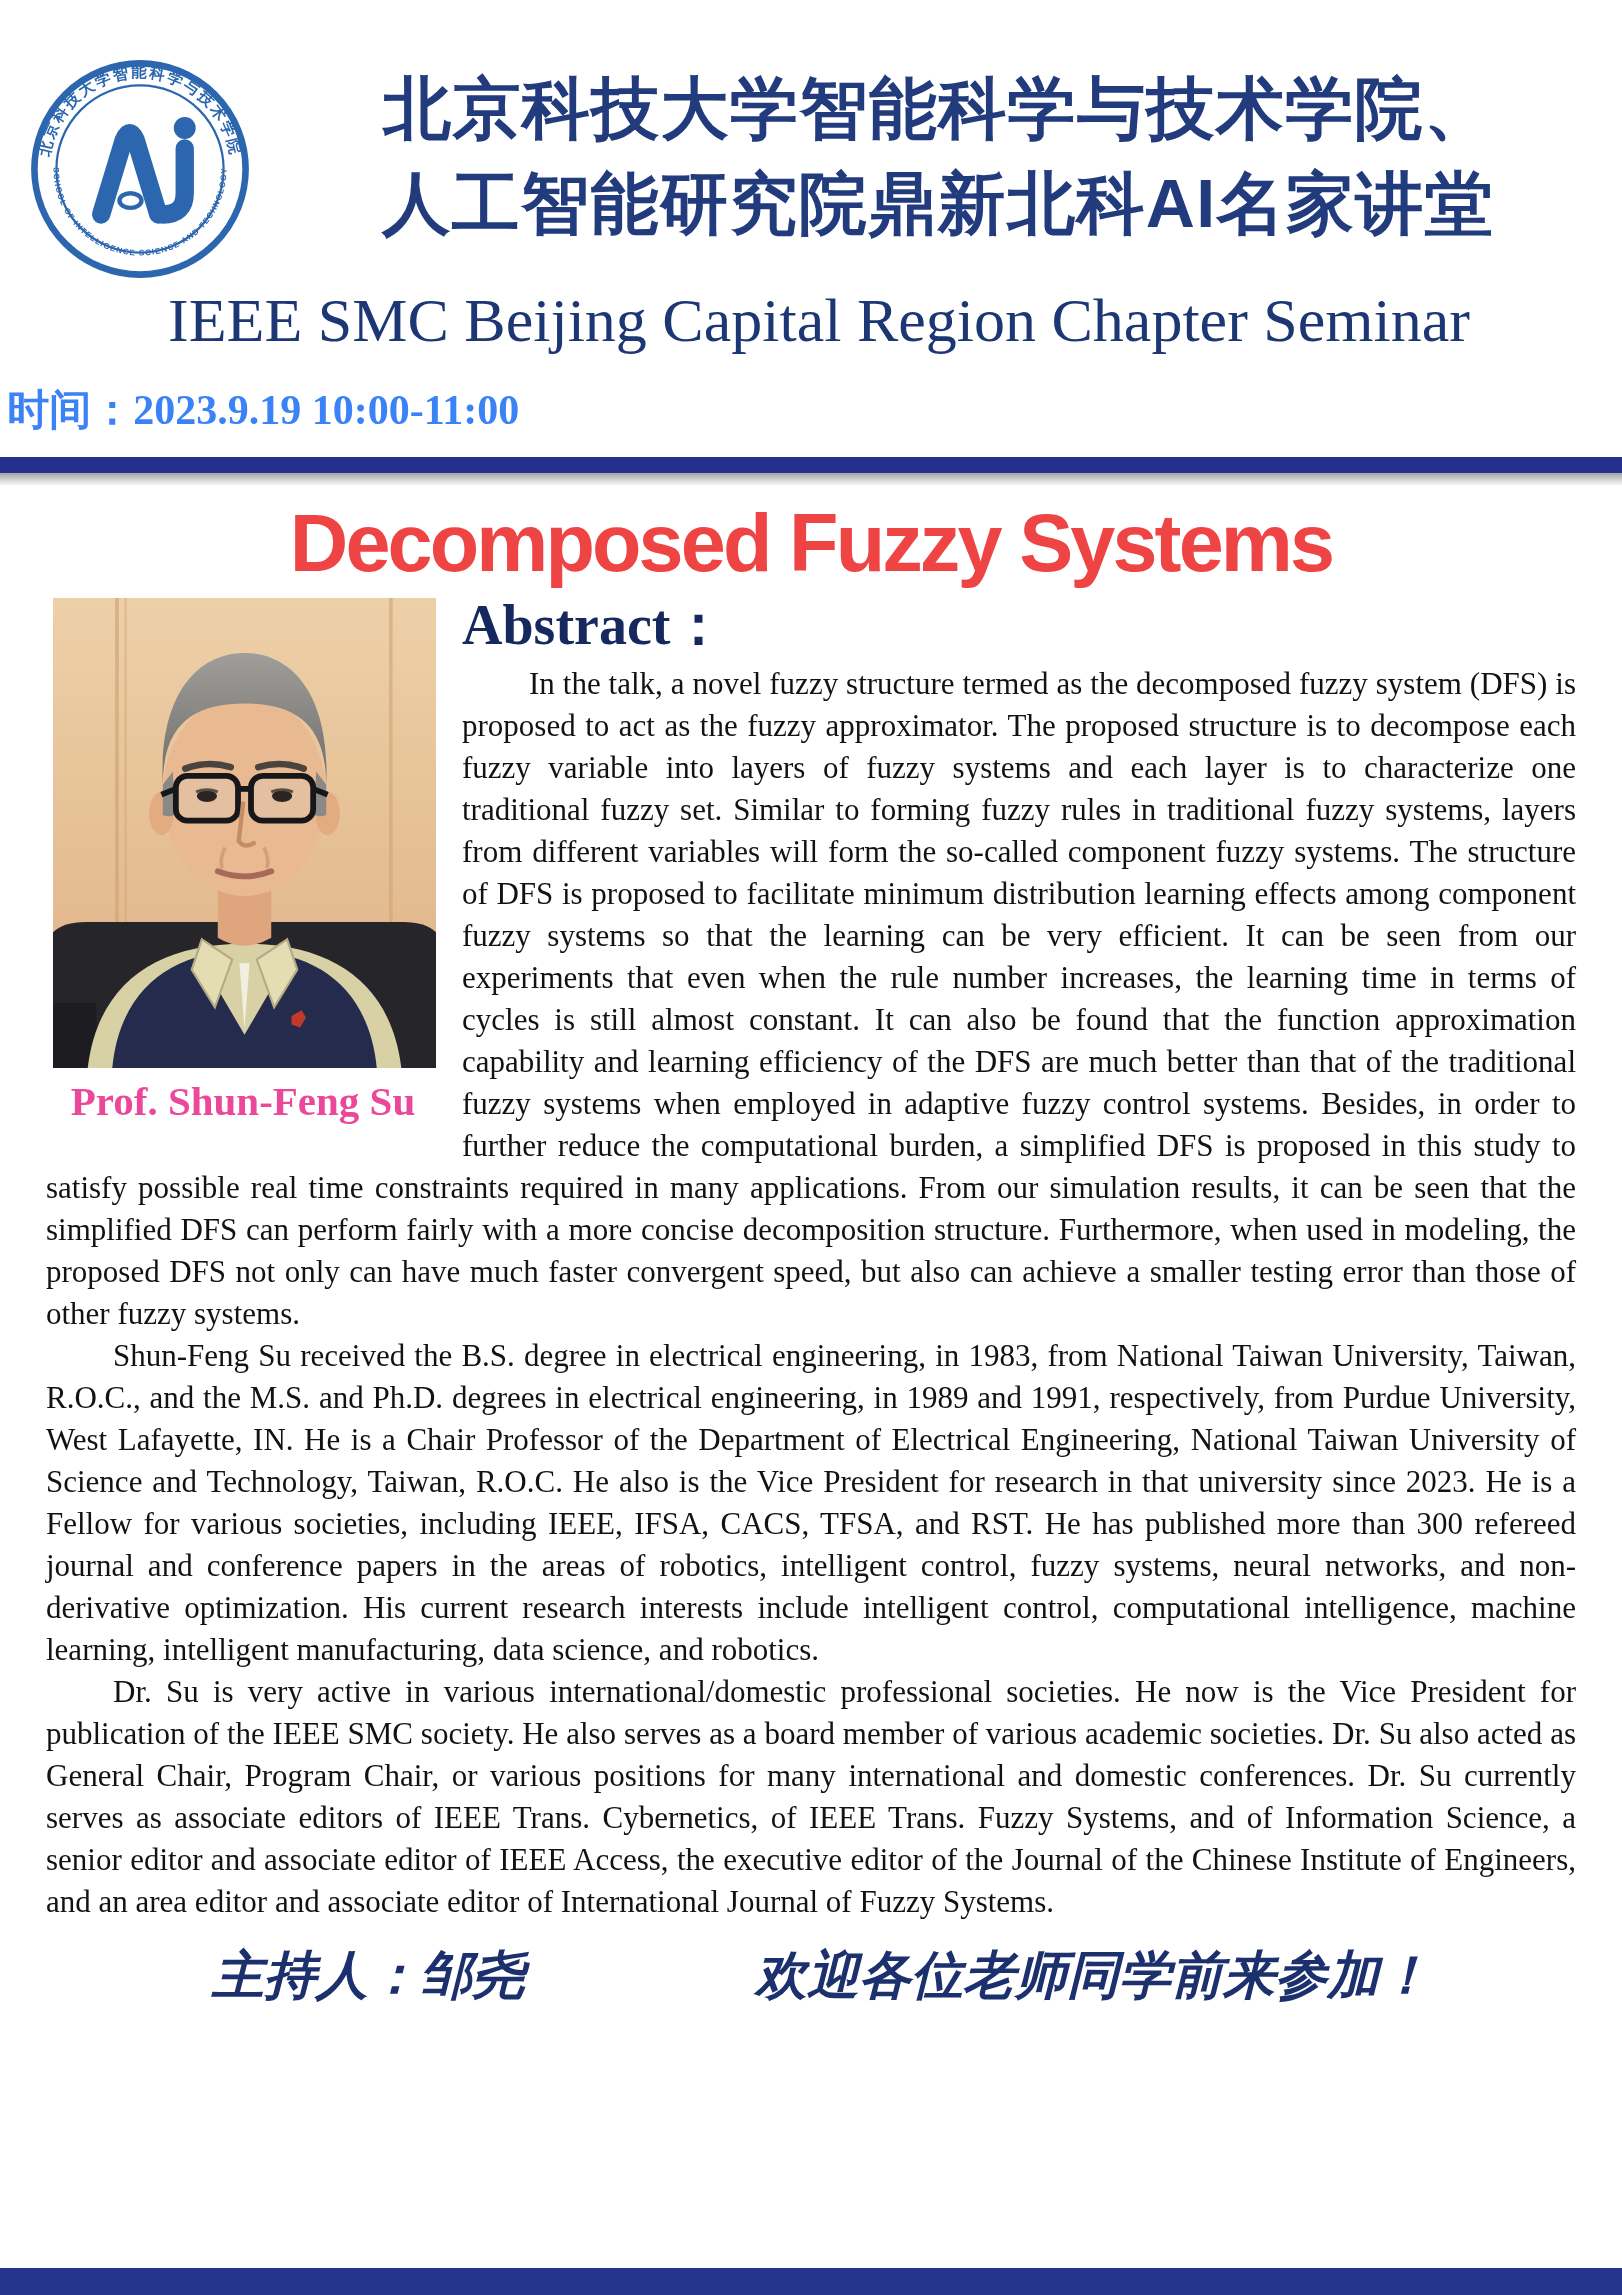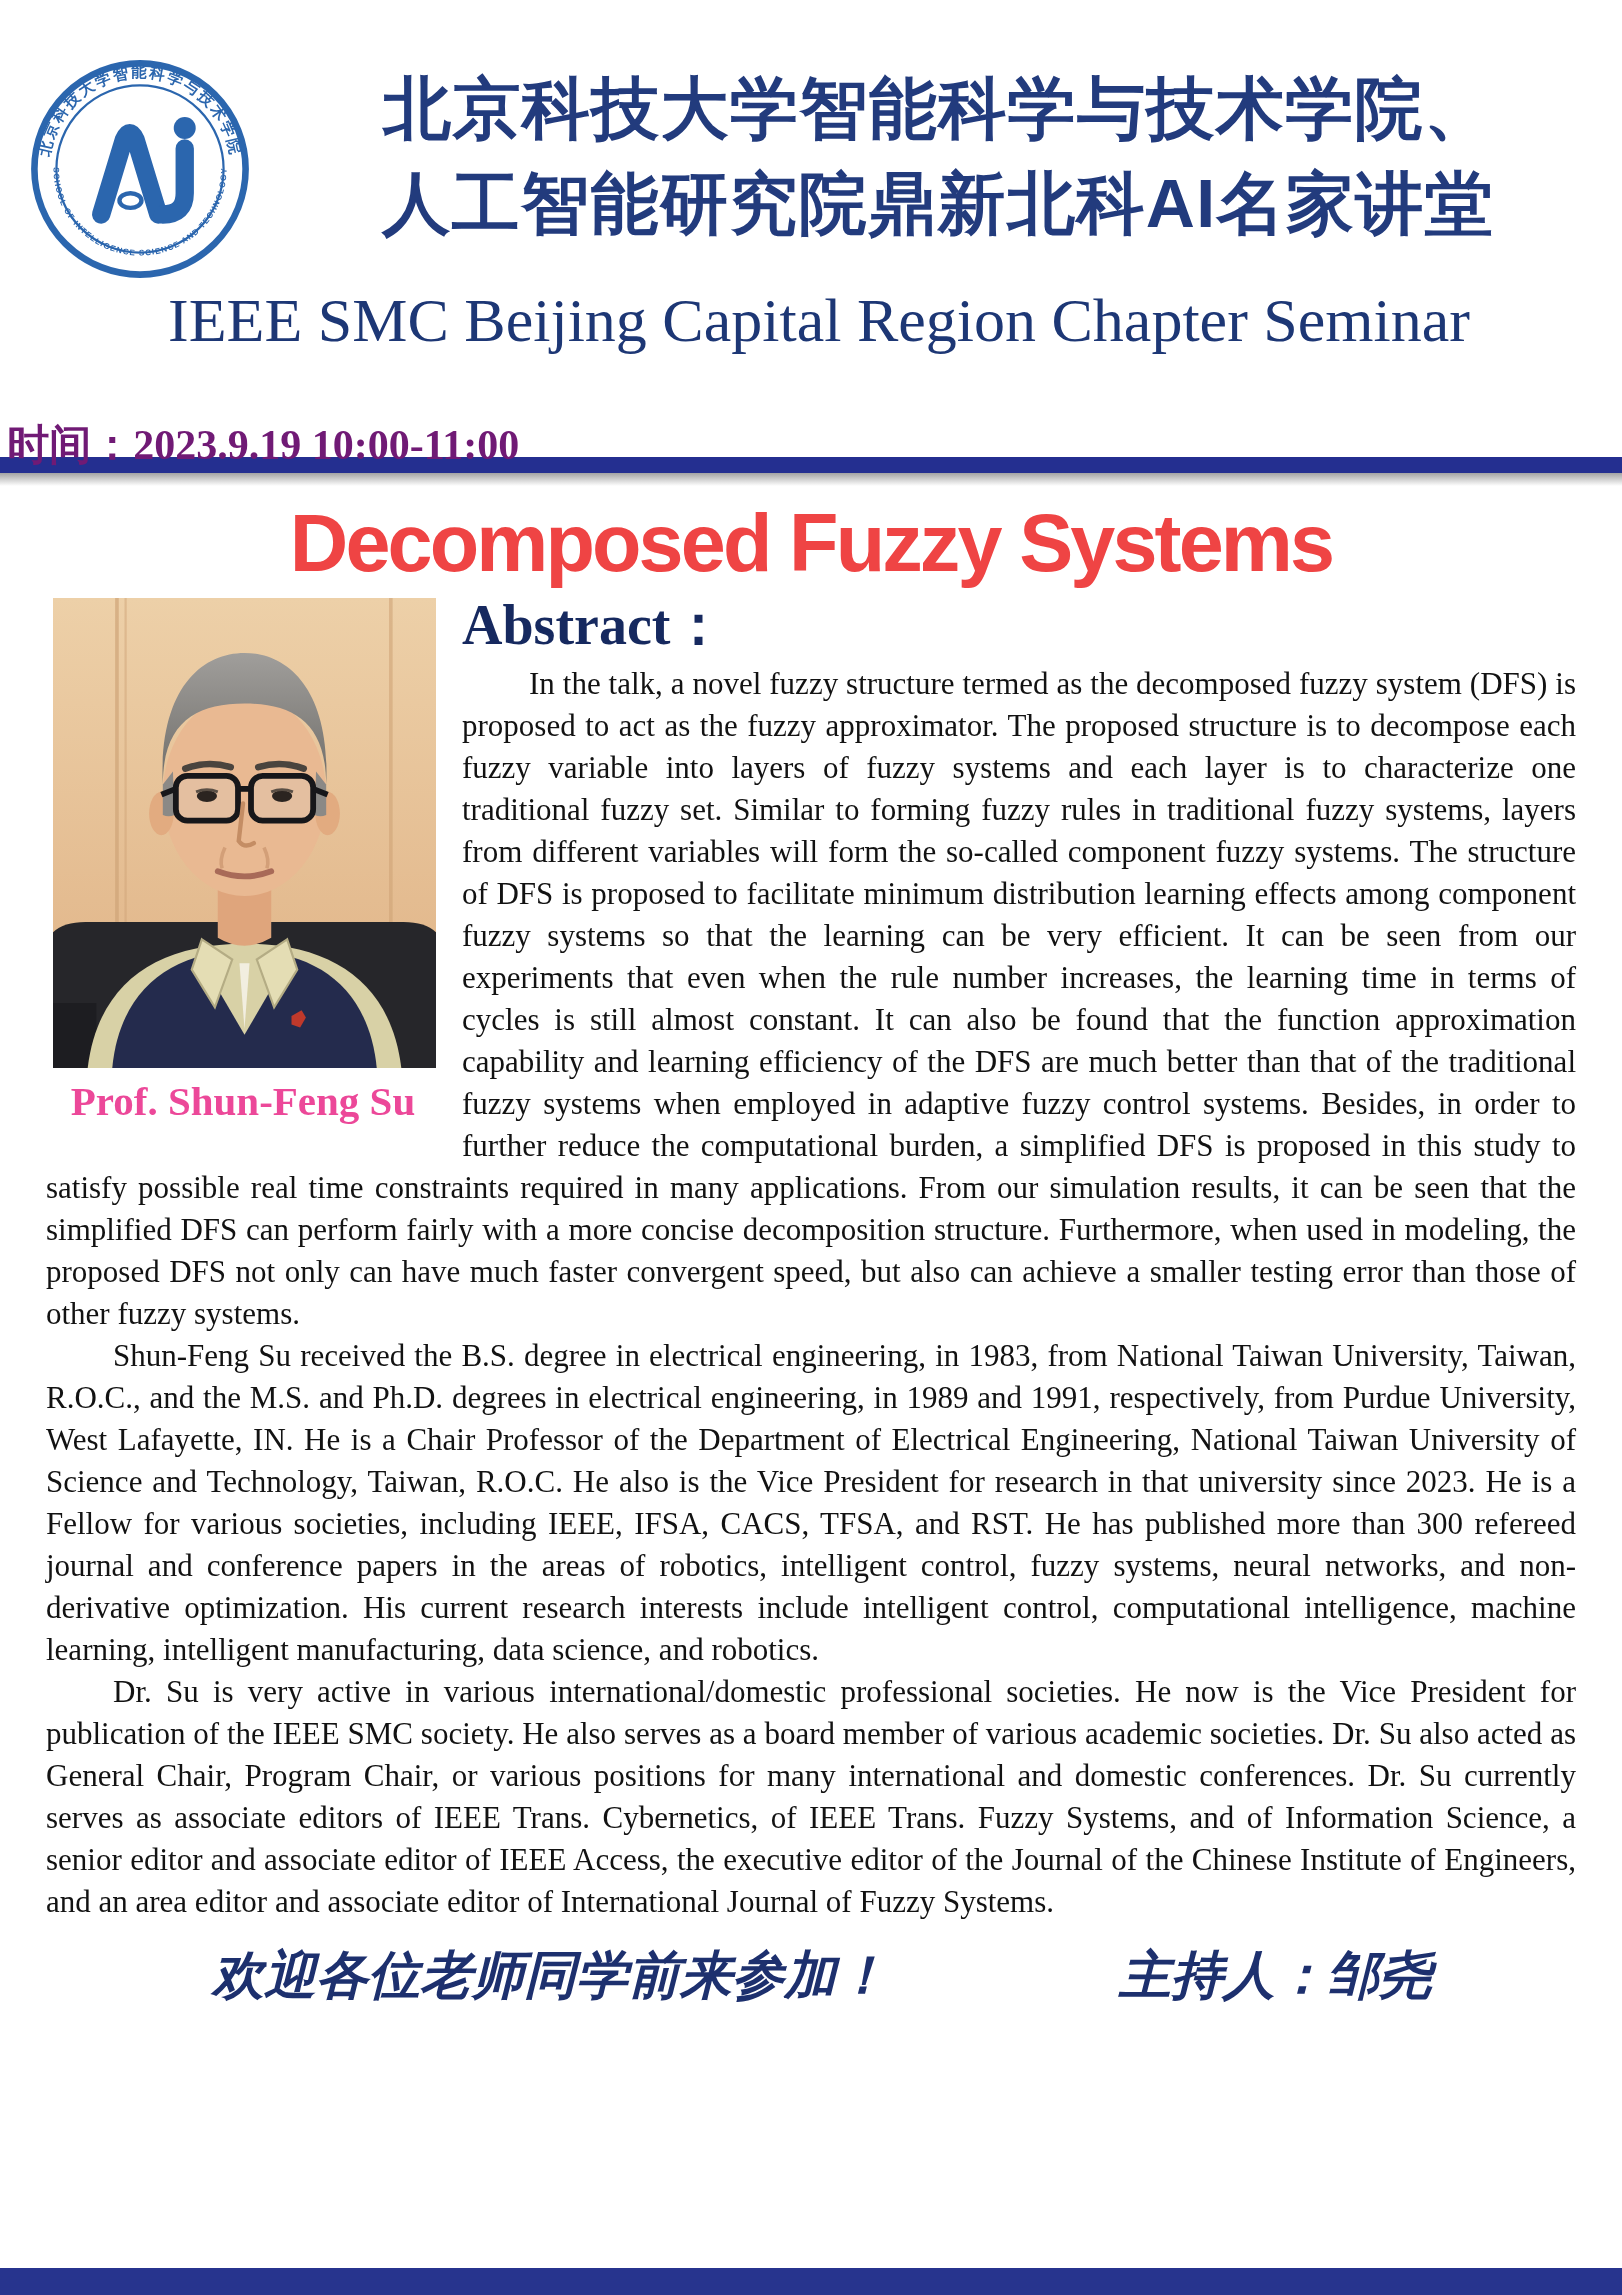--- a/index.html
+++ b/index.html
@@ -36,23 +36,22 @@
     font-size:62px; line-height:72px;
     color:#1d3775;
     white-space:nowrap;
   }
   .time-line{
     position:absolute; left:0; right:0; top:382px;
     display:flex; justify-content:space-between;
     padding:0 7.2px;
     font-family:"Liberation Serif", serif;
     font-size:42px; line-height:56px; font-weight:bold;
-    color:#701a75;
-    white-space:nowrap;
-    margin-top:35px;
+    color:#3b82f6;
+    white-space:nowrap;
   }
 
   
   .divider-bar{ height:16px; background:#242f90; }
   .divider-shadow{ height:13px; background:linear-gradient(#a3a3a3, rgba(255,255,255,0)); }
 
   
   .talk-title{
     margin-top:11.6px;
     text-align:center;
@@ -230,19 +229,19 @@
     <div class="photo-caption">Prof. Shun-Feng Su</div>
   </div>
 
   <h2 class="section-heading">Abstract：</h2>
   <p class="body-par">In the talk, a novel fuzzy structure termed as the decomposed fuzzy system (DFS) is proposed to act as the fuzzy approximator. The proposed structure is to decompose each fuzzy variable into layers of fuzzy systems and each layer is to characterize one traditional fuzzy set. Similar to forming fuzzy rules in traditional fuzzy systems, layers from different variables will form the so-called component fuzzy systems. The structure of DFS is proposed to facilitate minimum distribution learning effects among component fuzzy systems so that the learning can be very efficient. It can be seen from our experiments that even when the rule number increases, the learning time in terms of cycles is still almost constant. It can also be found that the function approximation capability and learning efficiency of the DFS are much better than that of the traditional fuzzy systems when employed in adaptive fuzzy control systems. Besides, in order to further reduce the computational burden, a simplified DFS is proposed in this study to satisfy possible real time constraints required in many applications. From our simulation results, it can be seen that the simplified DFS can perform fairly with a more concise decomposition structure. Furthermore, when used in modeling, the proposed DFS not only can have much faster convergent speed, but also can achieve a smaller testing error than those of other fuzzy systems.</p>
 
   <p class="body-par">Shun-Feng Su received the B.S. degree in electrical engineering, in 1983, from National Taiwan University, Taiwan, R.O.C., and the M.S. and Ph.D. degrees in electrical engineering, in 1989 and 1991, respectively, from Purdue University, West Lafayette, IN. He is a Chair Professor of the Department of Electrical Engineering, National Taiwan University of Science and Technology, Taiwan, R.O.C. He also is the Vice President for research in that university since 2023. He is a Fellow for various societies, including IEEE, IFSA, CACS, TFSA, and RST. He has published more than 300 refereed journal and conference papers in the areas of robotics, intelligent control, fuzzy systems, neural networks, and non-derivative optimization. His current research interests include intelligent control, computational intelligence, machine learning, intelligent manufacturing, data science, and robotics.</p>
   <p class="body-par">Dr. Su is very active in various international/domestic professional societies. He now is the Vice President for publication of the IEEE SMC society. He also serves as a board member of various academic societies. Dr. Su also acted as General Chair, Program Chair, or various positions for many international and domestic conferences. Dr. Su currently serves as associate editors of IEEE Trans. Cybernetics, of IEEE Trans. Fuzzy Systems, and of Information Science, a senior editor and associate editor of IEEE Access, the executive editor of the Journal of the Chinese Institute of Engineers, and an area editor and associate editor of International Journal of Fuzzy Systems.</p>
 
   <div class="footer-line">
+    <span>主持人：邹尧</span>
     <span>欢迎各位老师同学前来参加！</span>
-    <span>主持人：邹尧</span>
   </div>
 </div>
 
 <div class="bottom-bar"></div>
 
 
 </body></html>

